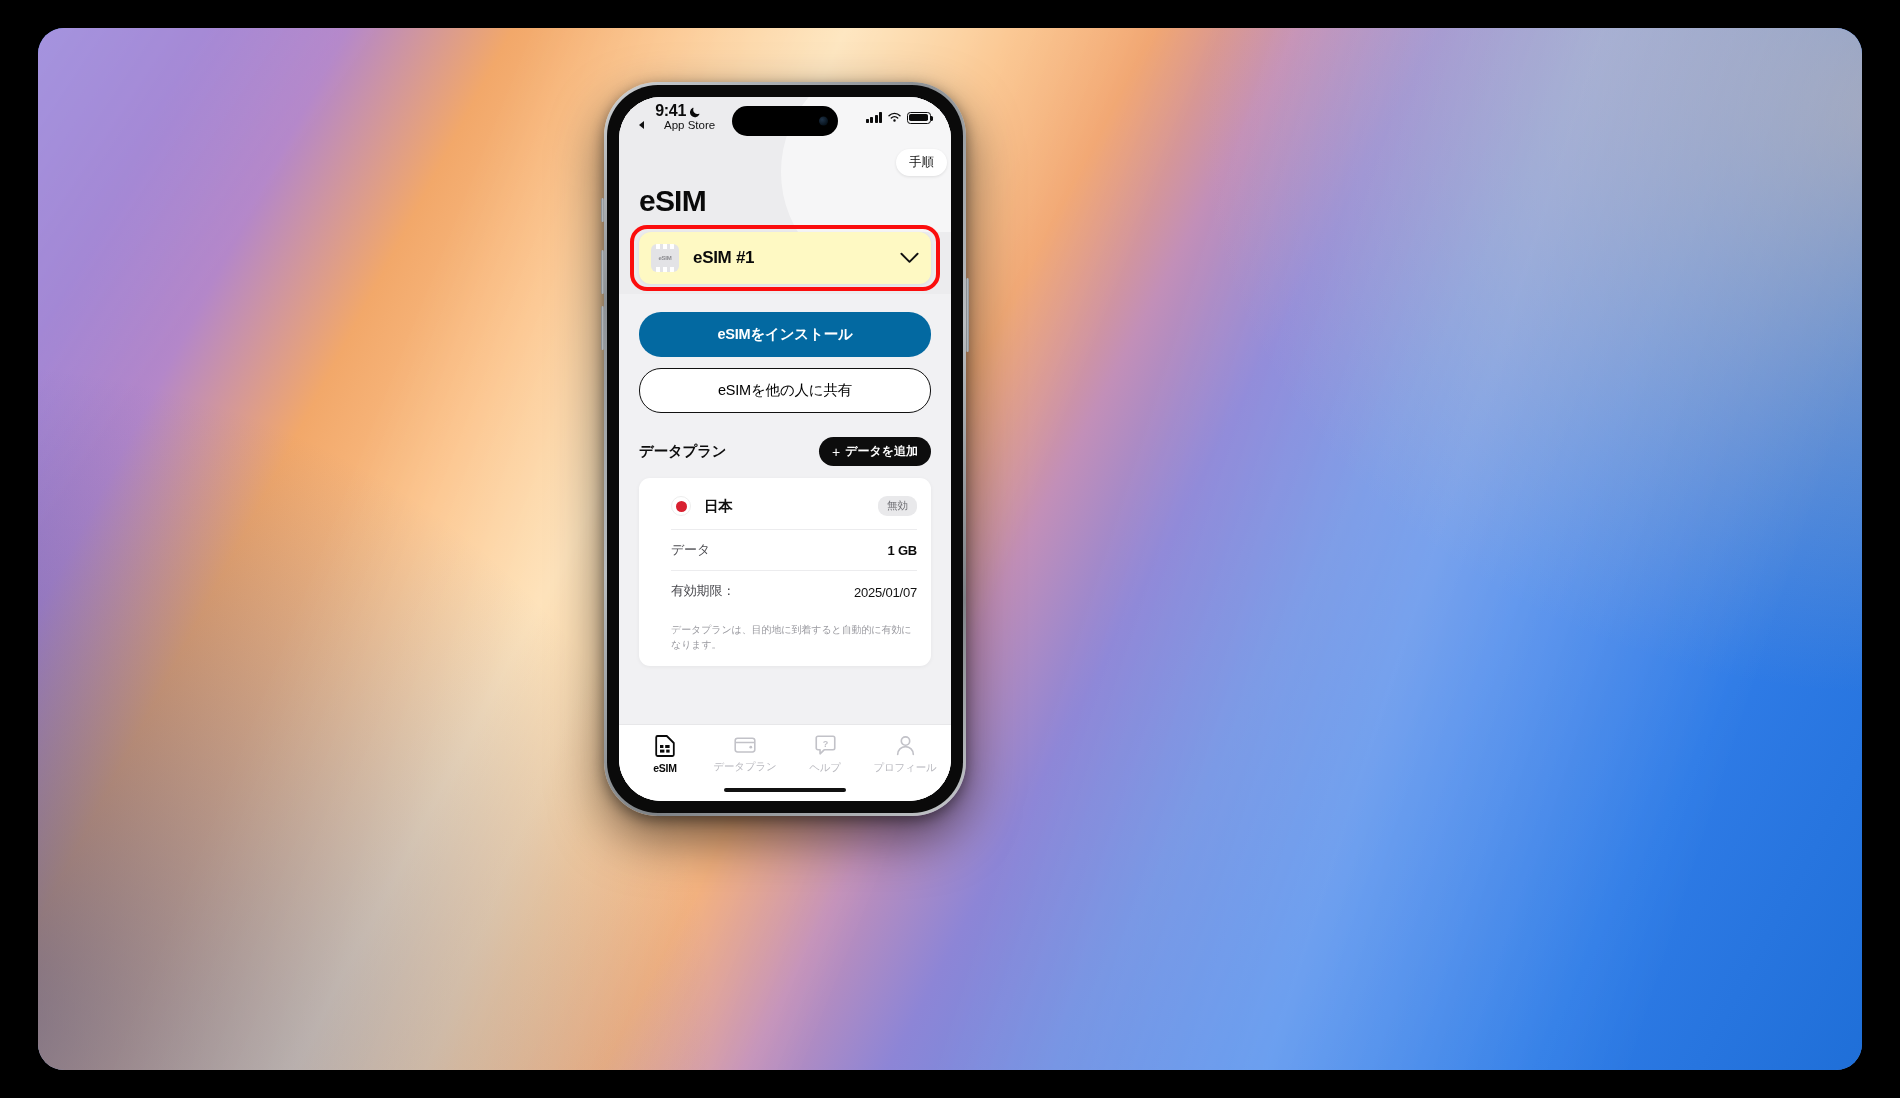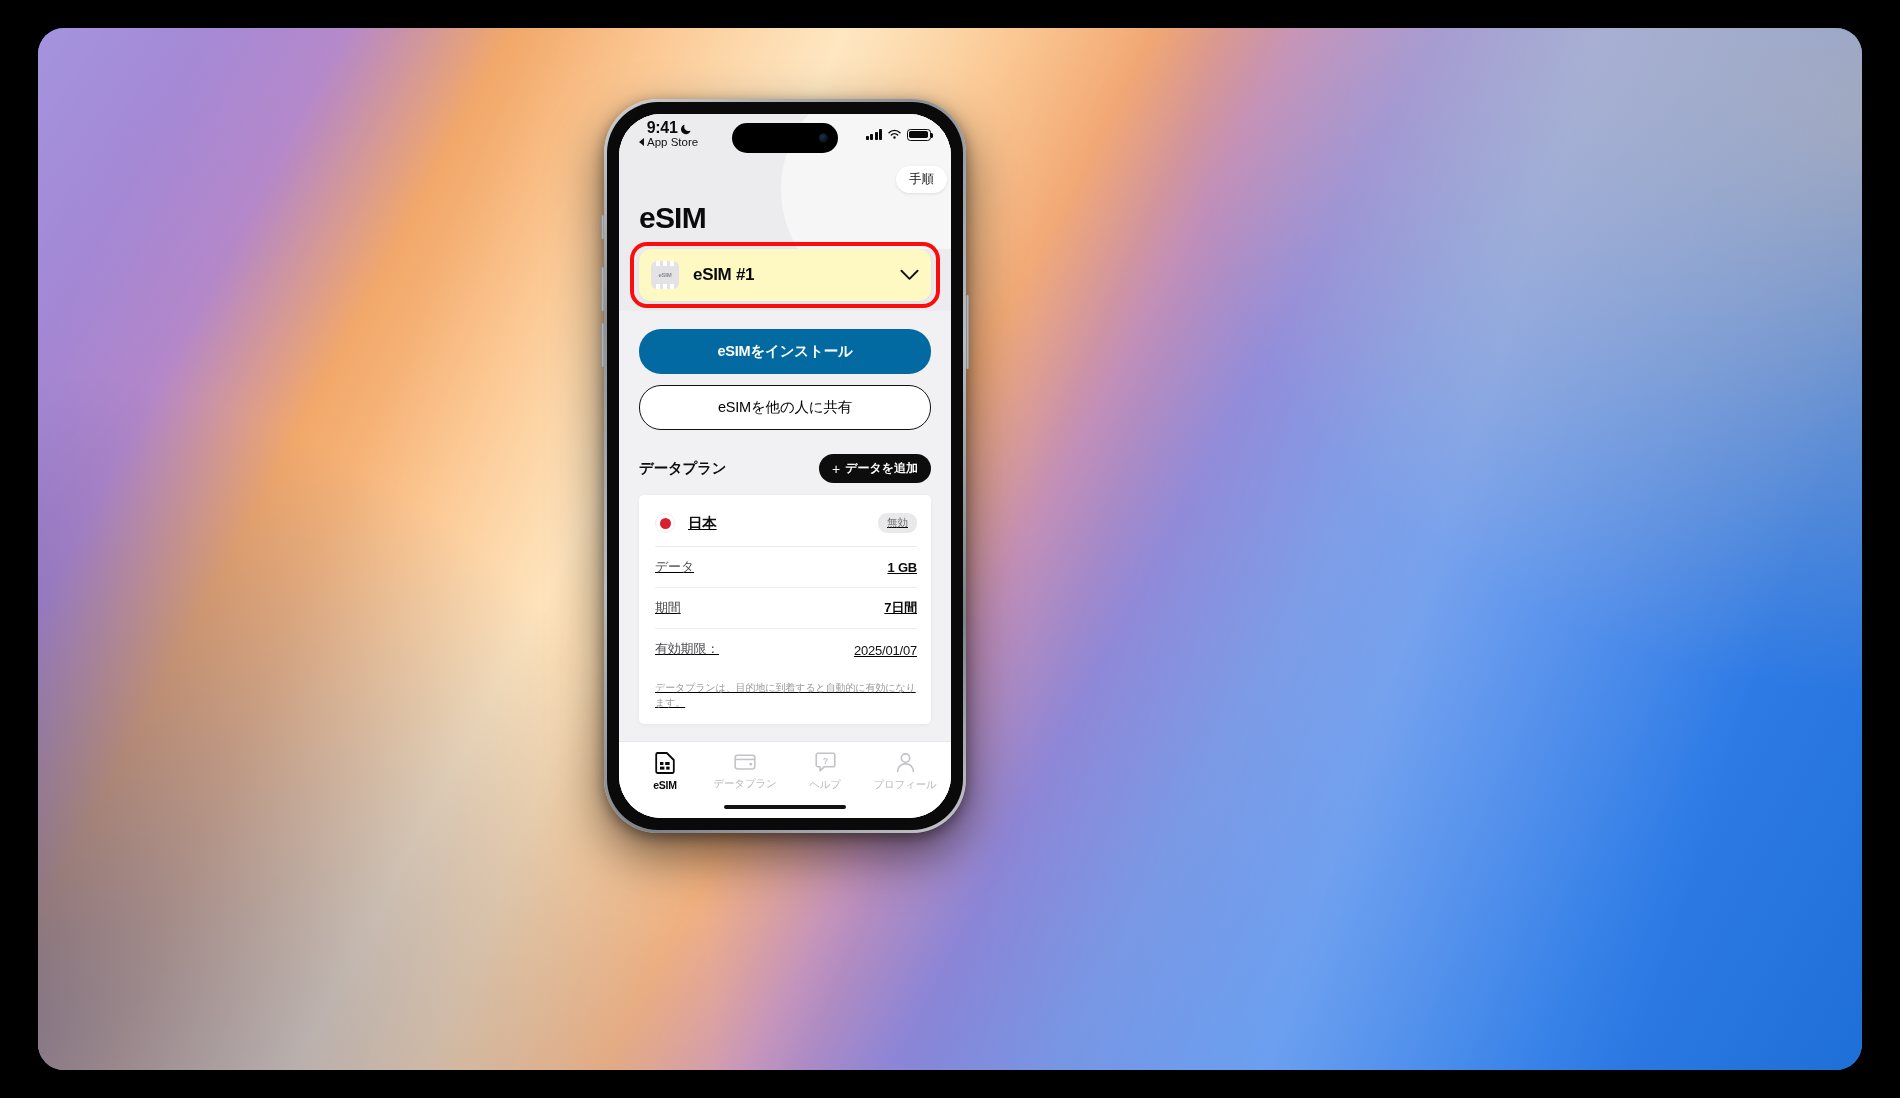--- a/index.html
+++ b/index.html
@@ -50,21 +50,21 @@
   .wp-dark-l {
     background:radial-gradient(ellipse 60% 90% at -5% 95%, rgba(20,60,150,.55), rgba(0,0,0,0) 70%);
   }
   .wp-dark-r {
     background:radial-gradient(ellipse 55% 80% at 102% 8%, rgba(255,205,150,.5), rgba(0,0,0,0) 70%);
   }
 
   
   #phone-wrap {
     position:absolute;
-    left:604px; top:99px;
+    left:604px; top:82px;
     width:362px; height:734px;
   }
   #phone-frame {
     position:absolute; inset:0;
     border-radius:54px;
     background:linear-gradient(145deg,#cfd2d4 0%,#8d9195 22%,#b9bdc0 50%,#7e8286 78%,#c6c9cc 100%);
     padding:3px;
     box-shadow:0 22px 52px rgba(0,0,0,.55), 0 4px 14px rgba(0,0,0,.4);
   }
   #phone-bezel {
@@ -95,21 +95,21 @@
     z-index:6;
   }
   #sb-left { position:absolute; left:22px; top:5px; }
   #sb-time {
     display:flex; align-items:center; gap:3px;
     font-size:16px; font-weight:700; color:#0b0b0b; letter-spacing:-.3px;
     justify-content:center;
   }
   .moon-ic { width:12px; height:12px; display:inline-block; position:relative; top:1px; }
   #sb-back {
-    display:flex; align-items:center; gap:3px;
+    display:flex; align-items:center; gap:20px;
     font-size:11.5px; font-weight:500; color:#111; margin-top:-1px; margin-left:-2px;
   }
   .tri-left {
     width:0;height:0;border-top:4px solid transparent;border-bottom:4px solid transparent;
     border-right:5px solid #111;
   }
   #dynamic-island {
     position:absolute; left:50%; transform:translateX(-50%); top:9px;
     width:106px; height:30px; border-radius:18px; background:#000;
   }
@@ -224,24 +224,23 @@
   #btn-add-data {
     display:flex; align-items:center; gap:5px;
     background:#0d0d0d; color:#fff; border:none;
     border-radius:15px; padding:6px 13px;
     font-size:12px; font-weight:600;
     font-family:"Liberation Sans","DejaVu Sans",sans-serif;
   }
   .plus-ic { font-size:14px; line-height:1; font-weight:400; }
 
   #plan-card {
-    background:#fff; border-radius:5px;
-    padding:4px 14px 14px 16px;
+    background:#fff; border-radius:11px;
+    padding:4px 14px 14px 32px;
     box-shadow:0 1px 4px rgba(0,0,0,.05);
-    text-decoration:underline;
   }
   #plan-row-country {
     display:flex; align-items:center;
     padding:14px 0 13px 0;
     border-bottom:1px solid #ececee;
   }
   .flag-jp {
     width:20px; height:20px; border-radius:50%;
     background:#fff; border:1px solid #eee;
     display:flex; align-items:center; justify-content:center; flex:0 0 auto;
@@ -387,24 +386,20 @@
                     <i></i>
                   </span>
                 <span id="country-name">日本</span>
                 <span id="plan-status">無効</span>
               </div>
 
               <div class="plan-row">
                 <span class="plan-label">データ</span>
                 <span class="plan-value">1 GB</span>
               </div>
-              <div class="plan-row">
-                <span class="plan-label">期間</span>
-                <span class="plan-value">7日間</span>
-              </div>
               <div class="plan-row last">
                 <span class="plan-label">有効期限：</span>
                 <span class="plan-value normal">2025/01/07</span>
               </div>
 
               <div id="plan-note">データプランは、目的地に到着すると自動的に有効になります。</div>
             </div>
           </div>
 
           <div id="tabbar">

